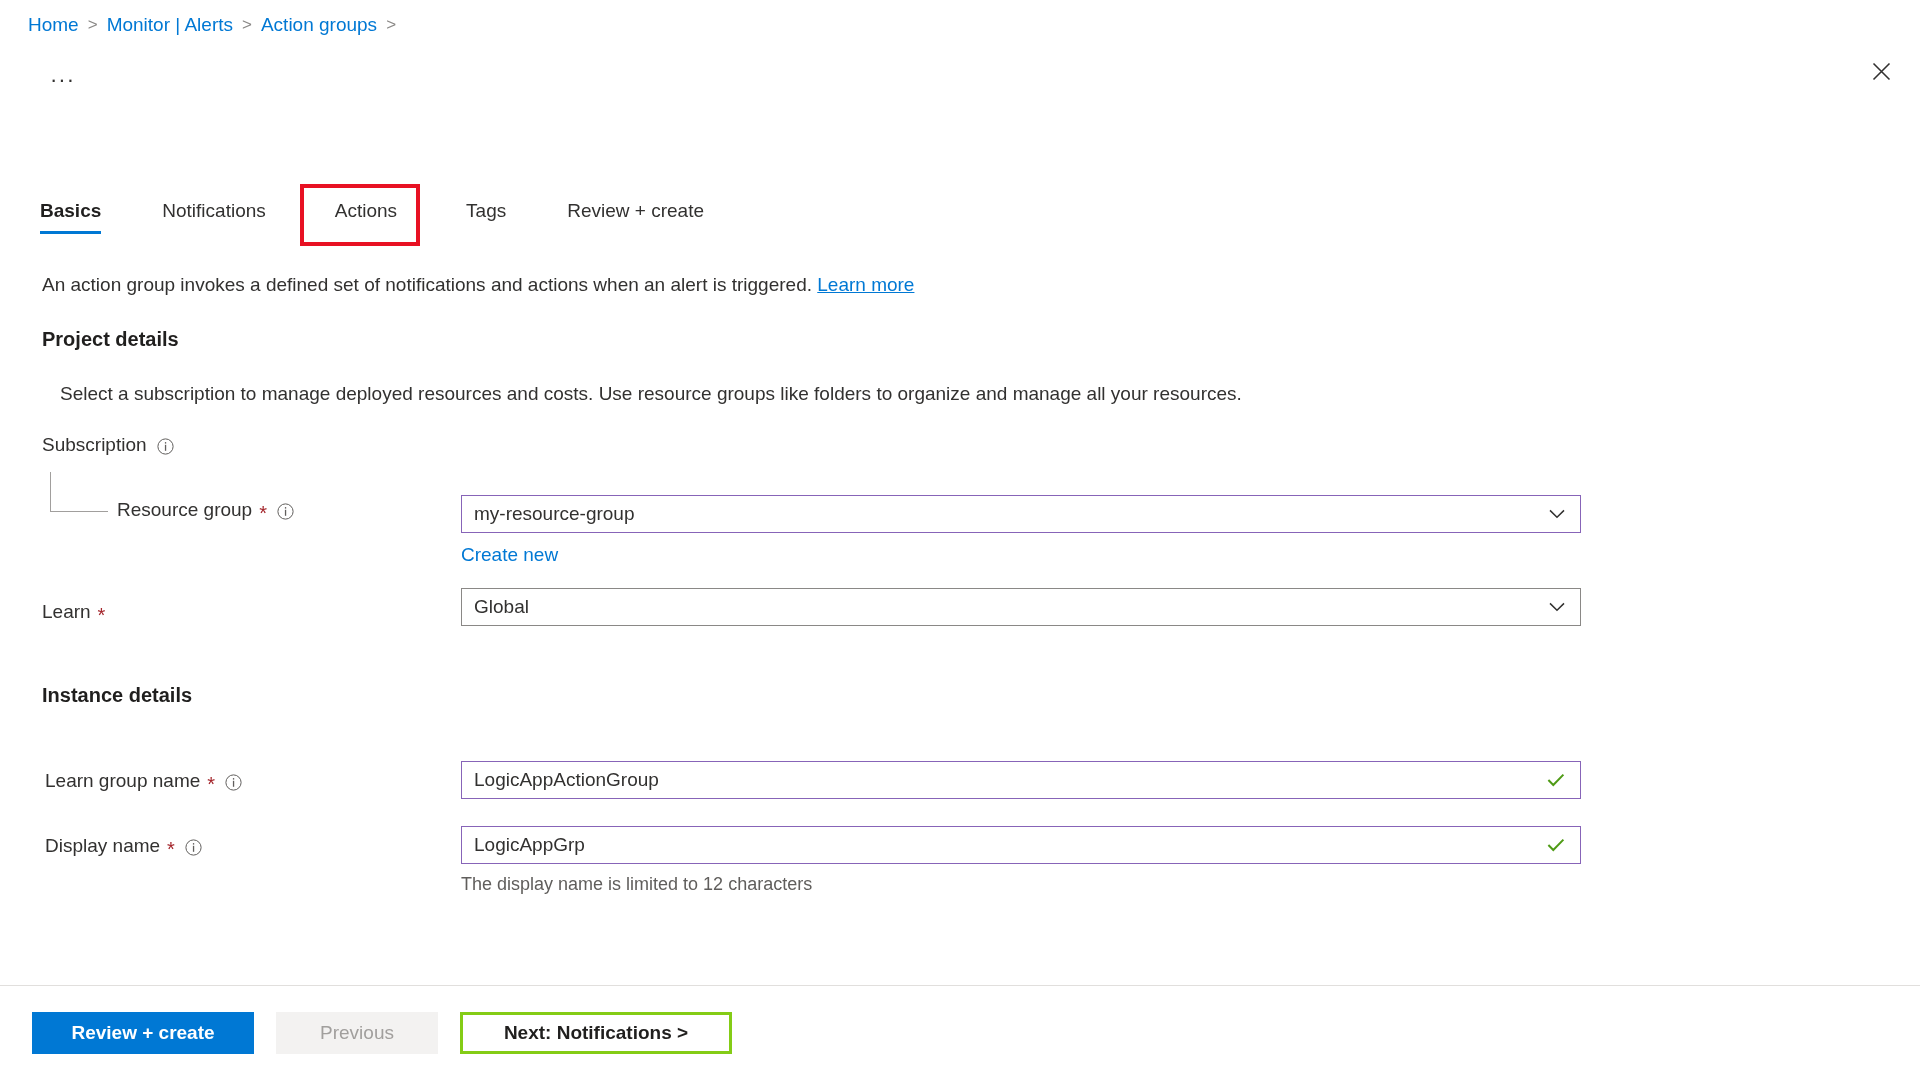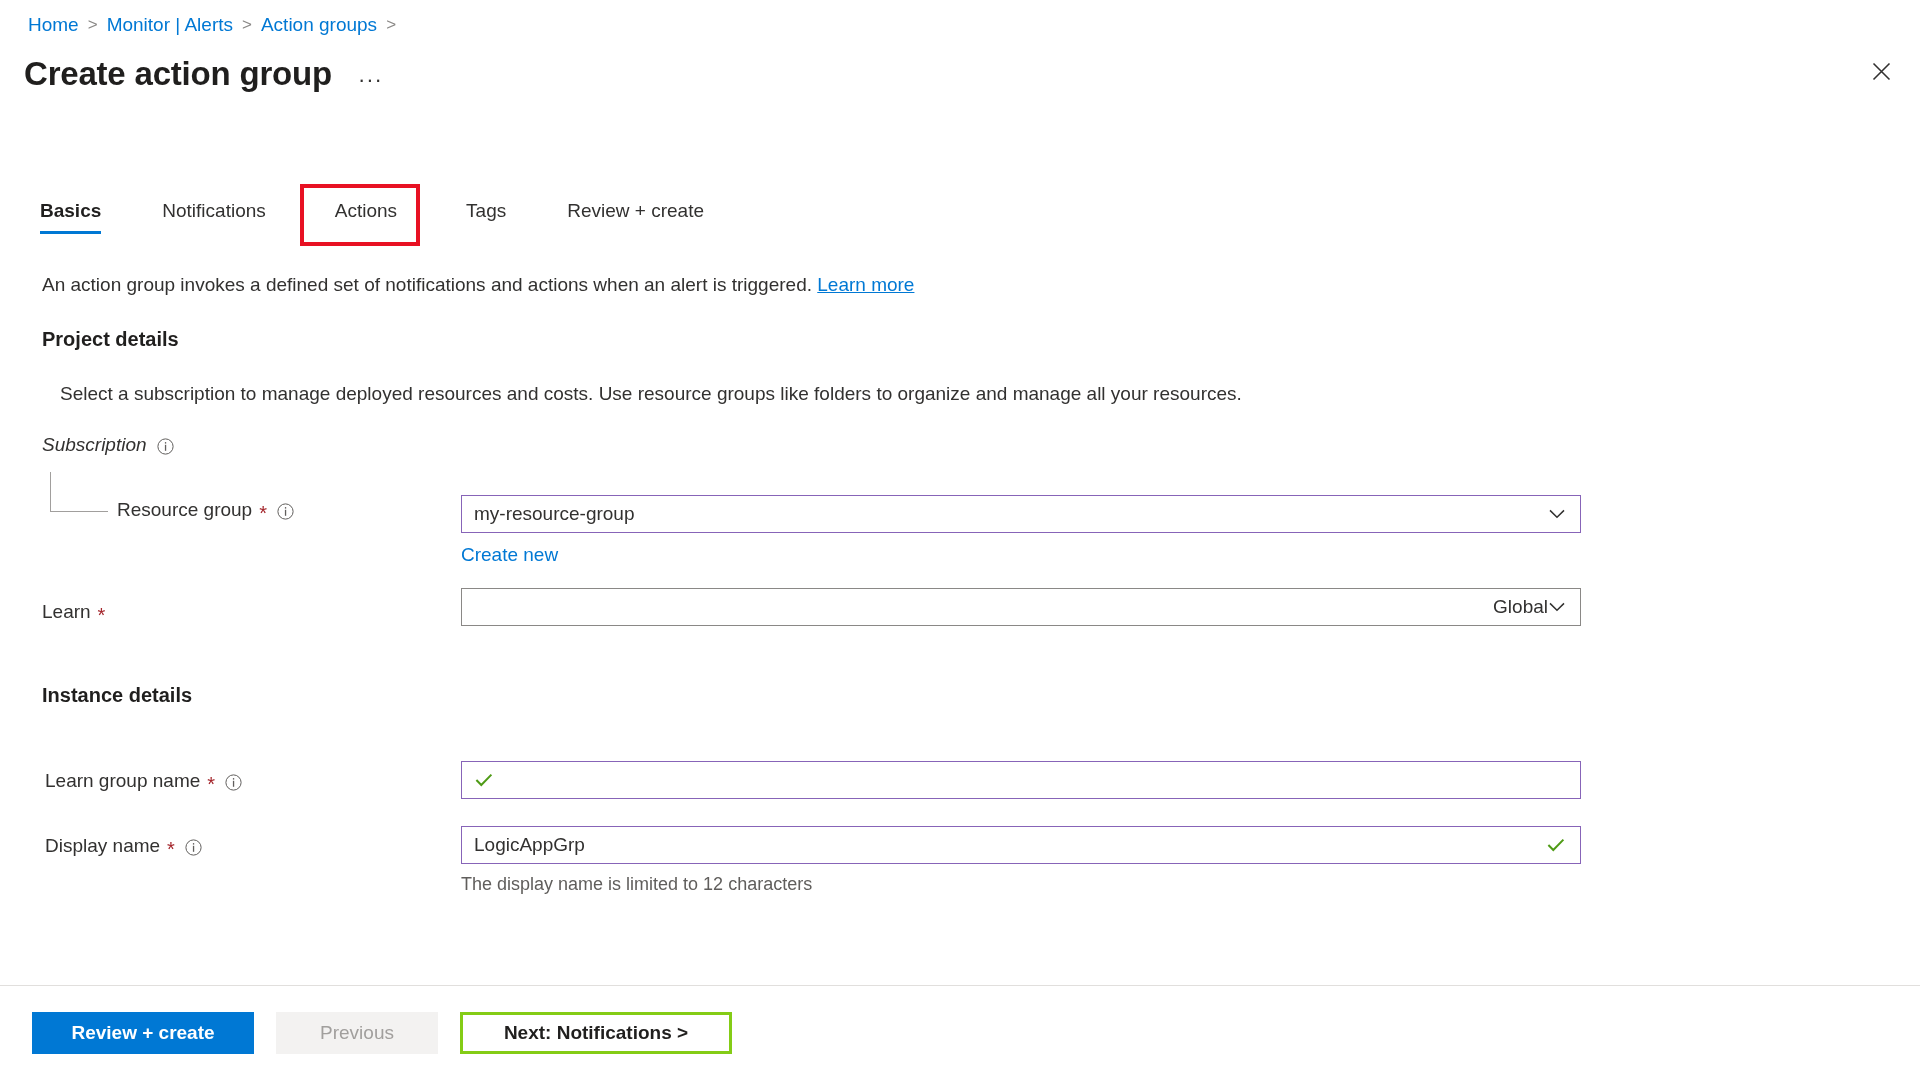--- a/index.html
+++ b/index.html
@@ -330,21 +330,20 @@
   <nav class="breadcrumb">
     <span class="crumb-link">Home</span>
     <span class="crumb-sep">&gt;</span>
     <span class="crumb-link">Monitor | Alerts</span>
     <span class="crumb-sep">&gt;</span>
     <span class="crumb-link">Action groups</span>
     <span class="crumb-sep">&gt;</span>
   </nav>
 
   <div class="title-row">
-    <h1 class="page-title">Create action group</h1>
     <span class="ellipsis-btn">···</span>
   </div>
 
   <div class="close-btn">
     <svg width="19" height="19" viewBox="0 0 19 19">
       <path d="M1.5 1.5 L17.5 17.5 M17.5 1.5 L1.5 17.5" stroke="#323130" stroke-width="1.6" fill="none"></path>
     </svg>
   </div>
 
   <div class="tabs">
@@ -367,21 +366,21 @@
   <div class="tab-highlight"></div>
 
   <div class="intro">
     <span>An action group invokes a defined set of notifications and actions when an alert is triggered.</span>
     <a>Learn more</a>
   </div>
 
   <h2 class="section-heading" id="project-details-heading">Project details</h2>
   <div class="section-desc">Select a subscription to manage deployed resources and costs. Use resource groups like folders to organize and manage all your resources.</div>
 
-  <div class="field-label" style="left:42px; top:432px;font-style:italic;">
+  <div class="field-label" style="left:42px; top:432px;">
     <span>Subscription</span>
     <span class="info-icon">
       <svg width="17" height="17" viewBox="0 0 17 17">
         <circle cx="8.5" cy="8.5" r="7.6" fill="none" stroke="#605e5c" stroke-width="1"></circle>
         <rect x="7.9" y="6.8" width="1.3" height="6" fill="#605e5c"></rect>
         <rect x="7.9" y="4.1" width="1.3" height="1.5" fill="#605e5c"></rect>
       </svg>
     </span>
   </div>
 
@@ -405,21 +404,21 @@
           <path d="M1 1.4 L8 8.2 L15 1.4" fill="none" stroke="#323130" stroke-width="1.5"></path>
         </svg>
     </span>
   </div>
   <div class="sub-link">Create new</div>
 
   <div class="field-label" style="left:42px; top:599px;">
     <span>Learn</span>
     <span class="req-star">*</span>
   </div>
-  <div class="field-input" style="top:588px;text-align:right;">
+  <div class="field-input" style="top:588px;">
     <span class="field-value">Global</span>
     <span class="chevron">
       <svg width="16" height="10" viewBox="0 0 16 10">
           <path d="M1 1.4 L8 8.2 L15 1.4" fill="none" stroke="#323130" stroke-width="1.5"></path>
         </svg>
     </span>
   </div>
 
   <h2 class="section-heading" id="instance-details-heading">Instance details</h2>
 
@@ -428,20 +427,21 @@
     <span class="req-star">*</span>
     <span class="info-icon">
       <svg width="17" height="17" viewBox="0 0 17 17">
         <circle cx="8.5" cy="8.5" r="7.6" fill="none" stroke="#605e5c" stroke-width="1"></circle>
         <rect x="7.9" y="6.8" width="1.3" height="6" fill="#605e5c"></rect>
         <rect x="7.9" y="4.1" width="1.3" height="1.5" fill="#605e5c"></rect>
       </svg>
     </span>
   </div>
   <div class="field-input focused" style="top:761px;">
+    <span class="field-value">LogicAppActionGroup</span>
     <span class="checkmark">
       <svg width="18" height="14" viewBox="0 0 18 14">
           <path d="M1.4 7 L6.3 12 L16.4 1.6" fill="none" stroke="#4f9b16" stroke-width="2"></path>
         </svg>
     </span>
   </div>
 
   <div class="field-label" style="left:45px; top:833px;">
     <span>Display name</span>
     <span class="req-star">*</span>

